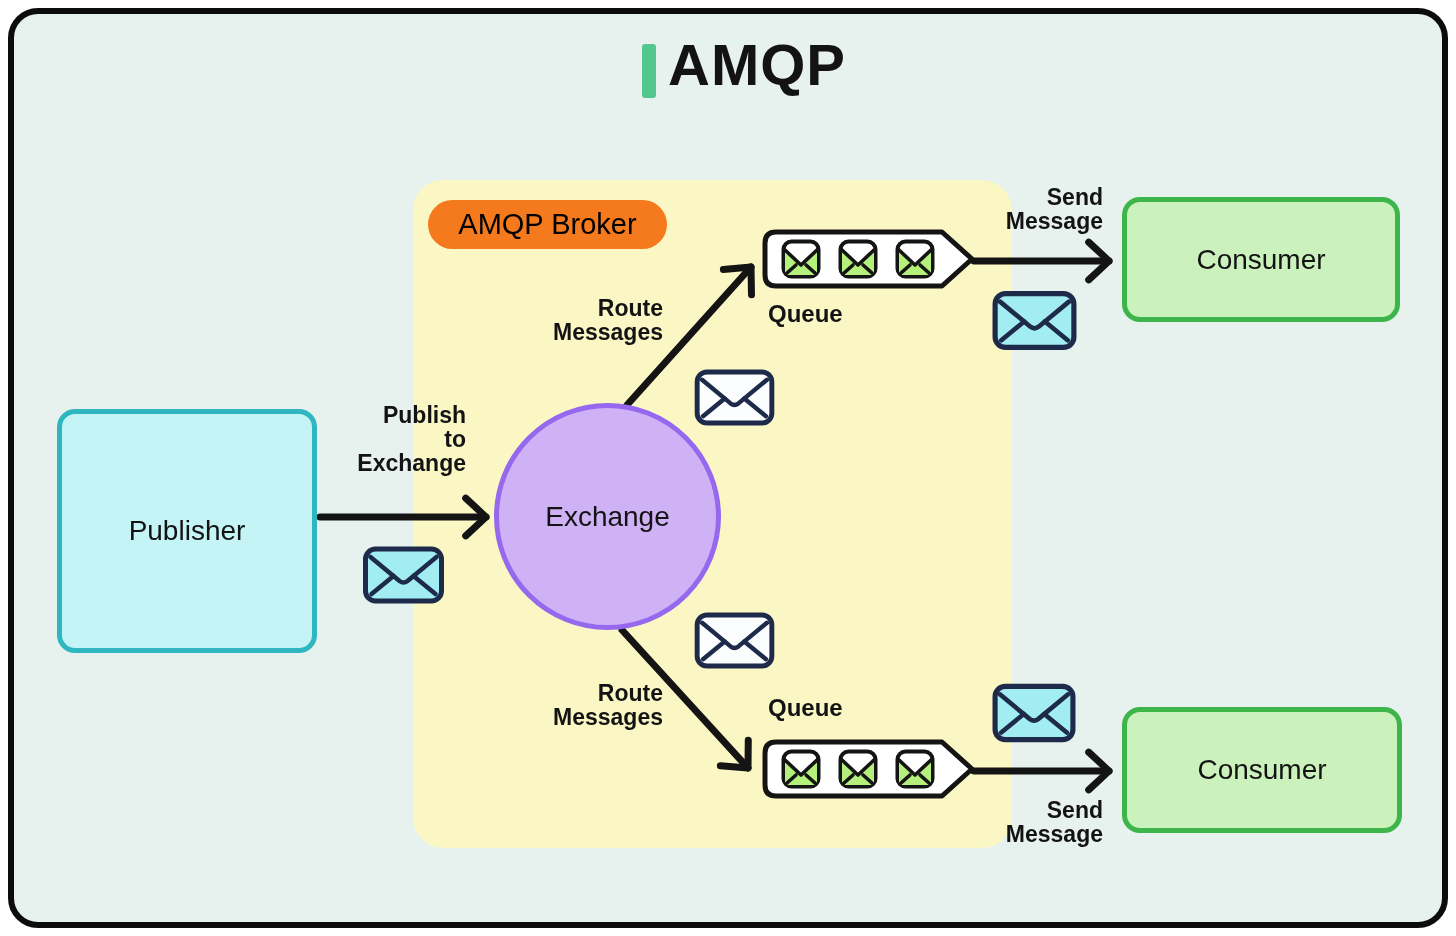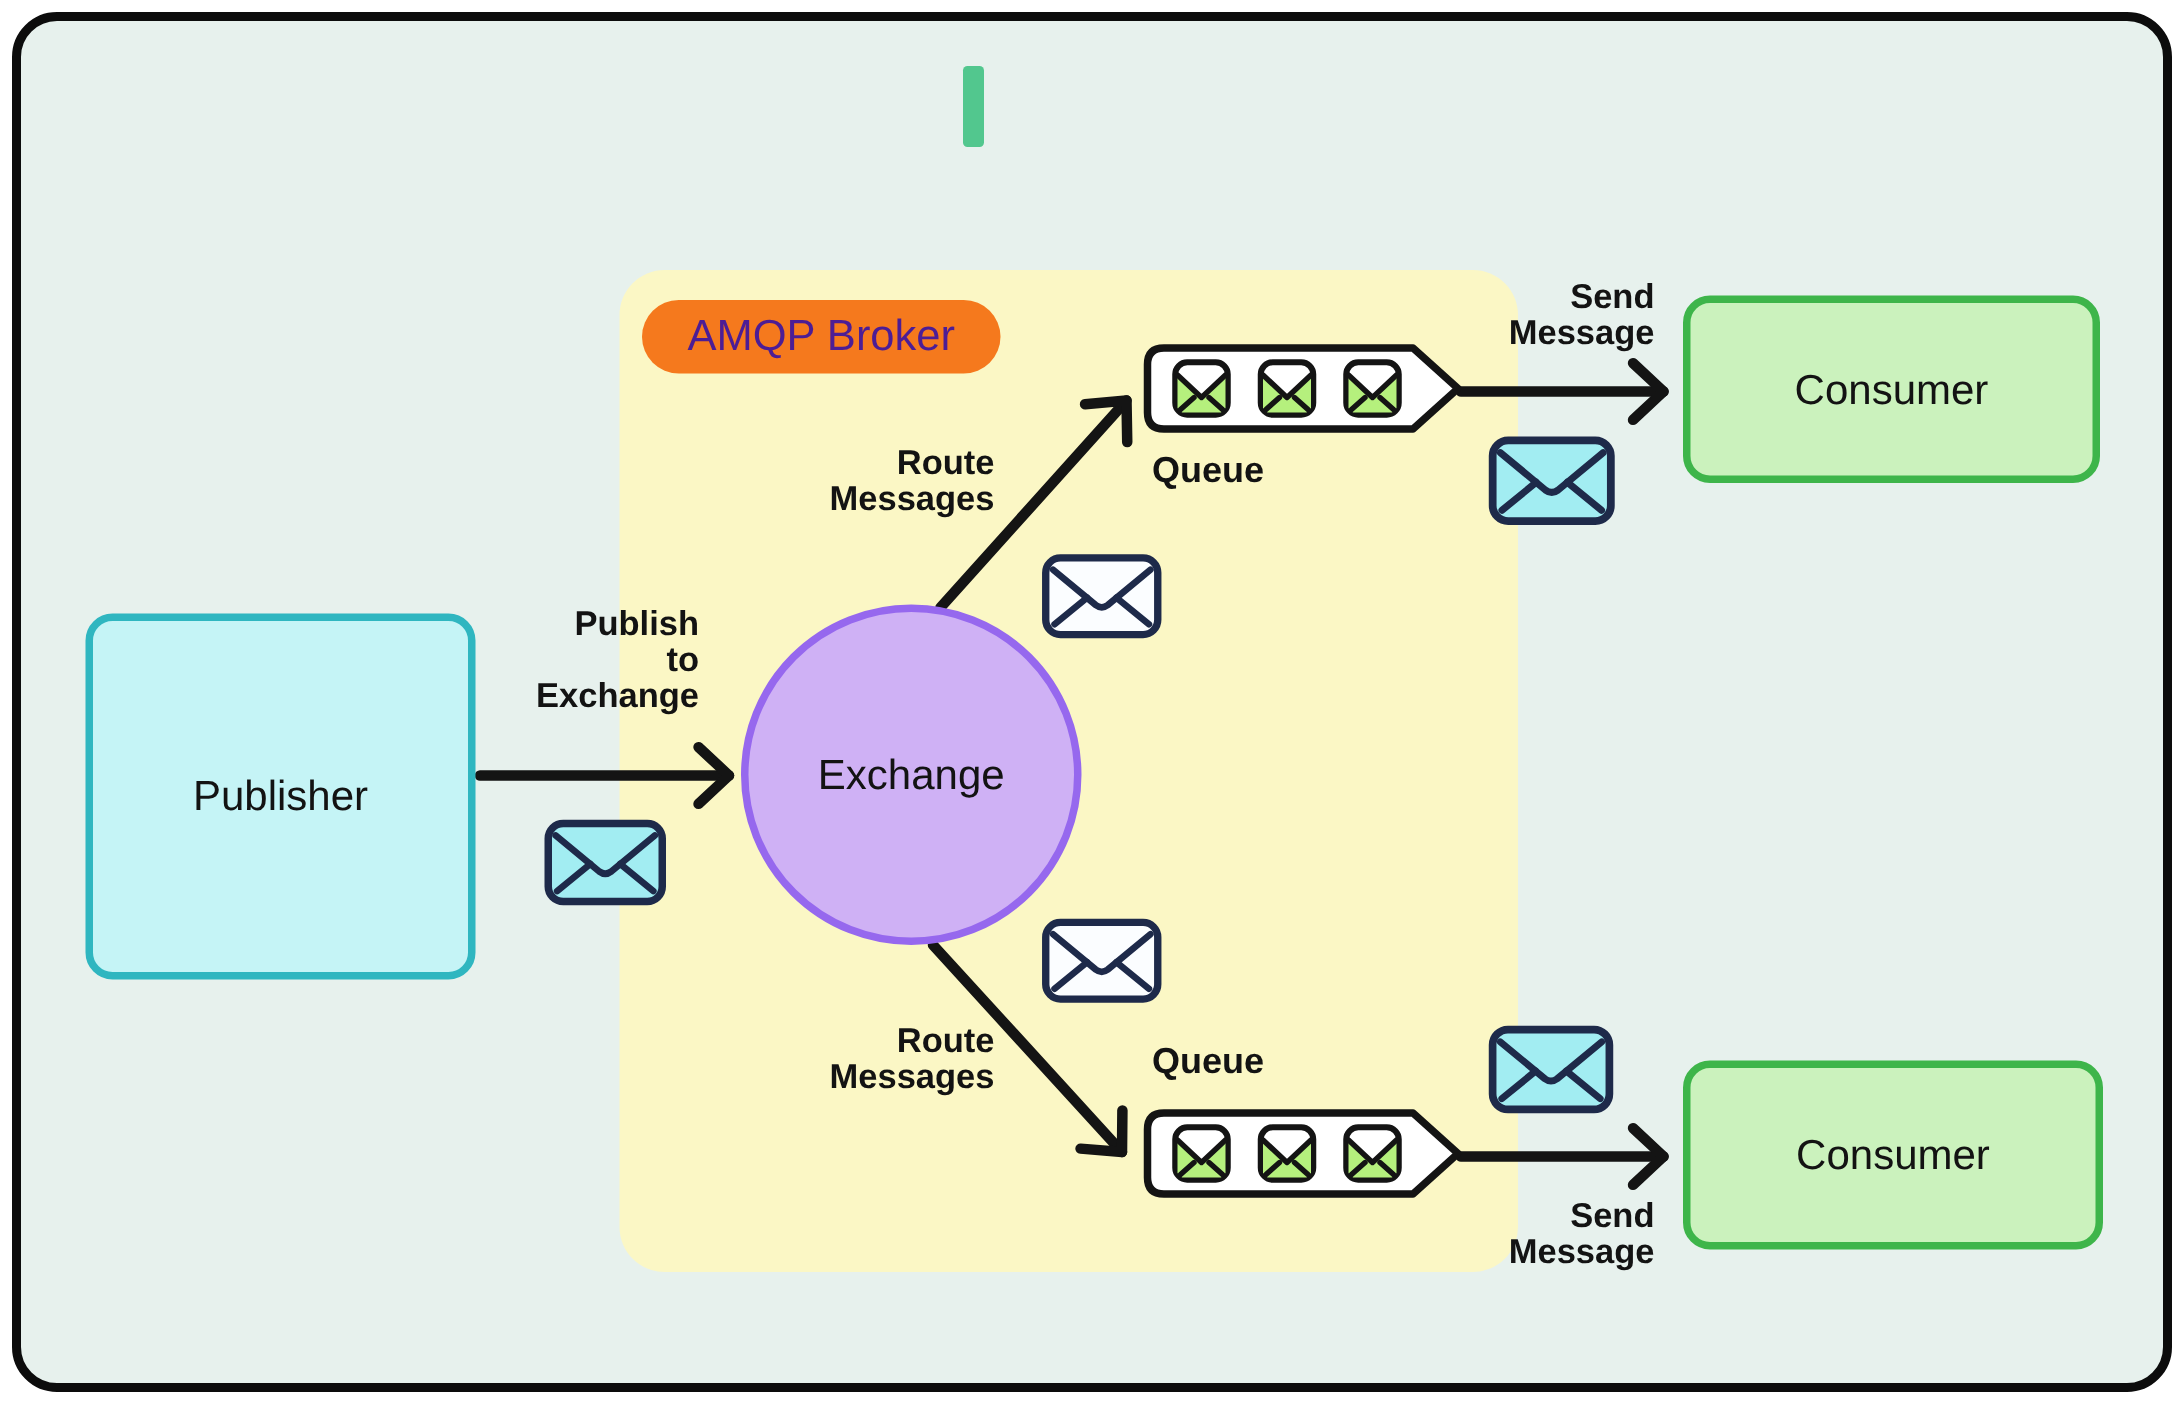--- a/index.html
+++ b/index.html
@@ -15,21 +15,21 @@
   html,body{background:#ffffff}
   body{font-family:"Liberation Sans", sans-serif;color:var(--text)}
   .canvas{position:relative;width:1456px;height:936px;overflow:hidden;background:#ffffff}
   .frame{position:absolute;left:8px;top:8px;right:8px;bottom:8px;background:var(--background);
          border:6px solid var(--outer-border);border-radius:30px}
   .abs{position:absolute}
   .title-bar{left:642px;top:44px;width:14px;height:54px;background:var(--title-accent);border-radius:3px;z-index:5}
   .page-title{left:668px;top:33px;font-size:58px;line-height:64px;font-weight:700;letter-spacing:1px;z-index:5}
   .broker-panel{left:413px;top:180px;width:599px;height:668px;background:var(--broker-panel);border-radius:30px;z-index:1}
   .broker-badge{left:428px;top:200px;width:239px;height:49px;background:var(--broker-badge);border-radius:26px;
-                color:#4c1d95;font-size:29px;font-weight:500;display:flex;align-items:center;justify-content:center;z-index:4}
+                color:#000000;font-size:29px;font-weight:500;display:flex;align-items:center;justify-content:center;z-index:4}
   .node{display:flex;align-items:center;justify-content:center;font-size:28px;font-weight:400;z-index:4}
   .publisher{left:57px;top:409px;width:260px;height:244px;background:var(--publisher-fill);
              border:5px solid var(--publisher-border);border-radius:18px}
   .exchange{left:494px;top:403px;width:227px;height:227px;background:var(--exchange-fill);
             border:5px solid var(--exchange-border);border-radius:50%}
   .consumer{background:var(--consumer-fill);border:5px solid var(--consumer-border);border-radius:18px}
   .consumer.top{left:1122px;top:197px;width:278px;height:125px}
   .consumer.bottom{left:1122px;top:707px;width:280px;height:126px}
   .queue{z-index:4}
   .queue.top{left:760px;top:228px;width:216px;height:62px}
@@ -62,20 +62,21 @@
   .qenv-line{stroke:var(--queue-border);stroke-width:3.6;fill:none;stroke-linecap:round;stroke-linejoin:round}
   svg.block{display:block;width:100%;height:100%;overflow:visible}
 </style>
 </head>
 <body>
 
 <div class="canvas">
   <div class="frame abs"></div>
 
   <div class="title-bar abs"></div>
+  <h1 class="page-title abs">AMQP</h1>
 
   <div class="broker-panel abs"></div>
   <div class="broker-badge abs">AMQP Broker</div>
 
   <svg class="arrows abs" viewBox="0 0 1456 936">
     <defs>
       <marker id="chev" orient="auto" markerUnits="strokeWidth" markerWidth="7" markerHeight="7" refX="3.1" refY="2.9" overflow="visible">
         <path d="M0.2 0.2 L3.1 2.9 L0.2 5.6" fill="none" stroke="#141414" stroke-width="1" stroke-linecap="round" stroke-linejoin="round"></path>
       </marker>
     </defs>

